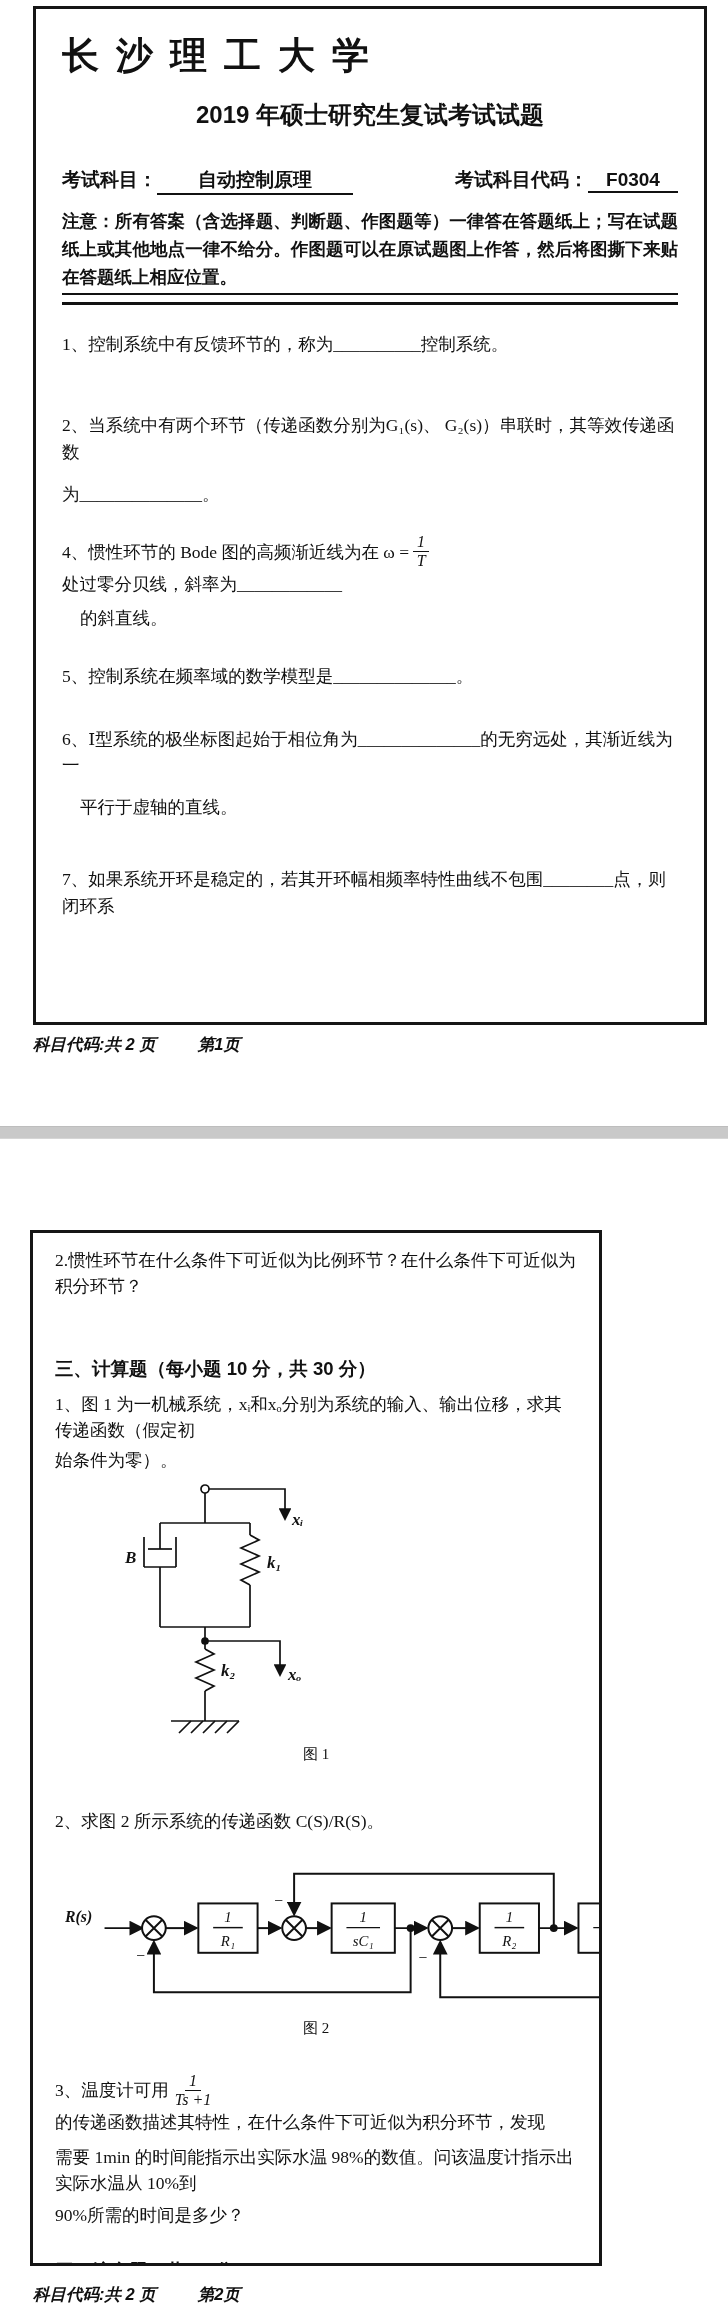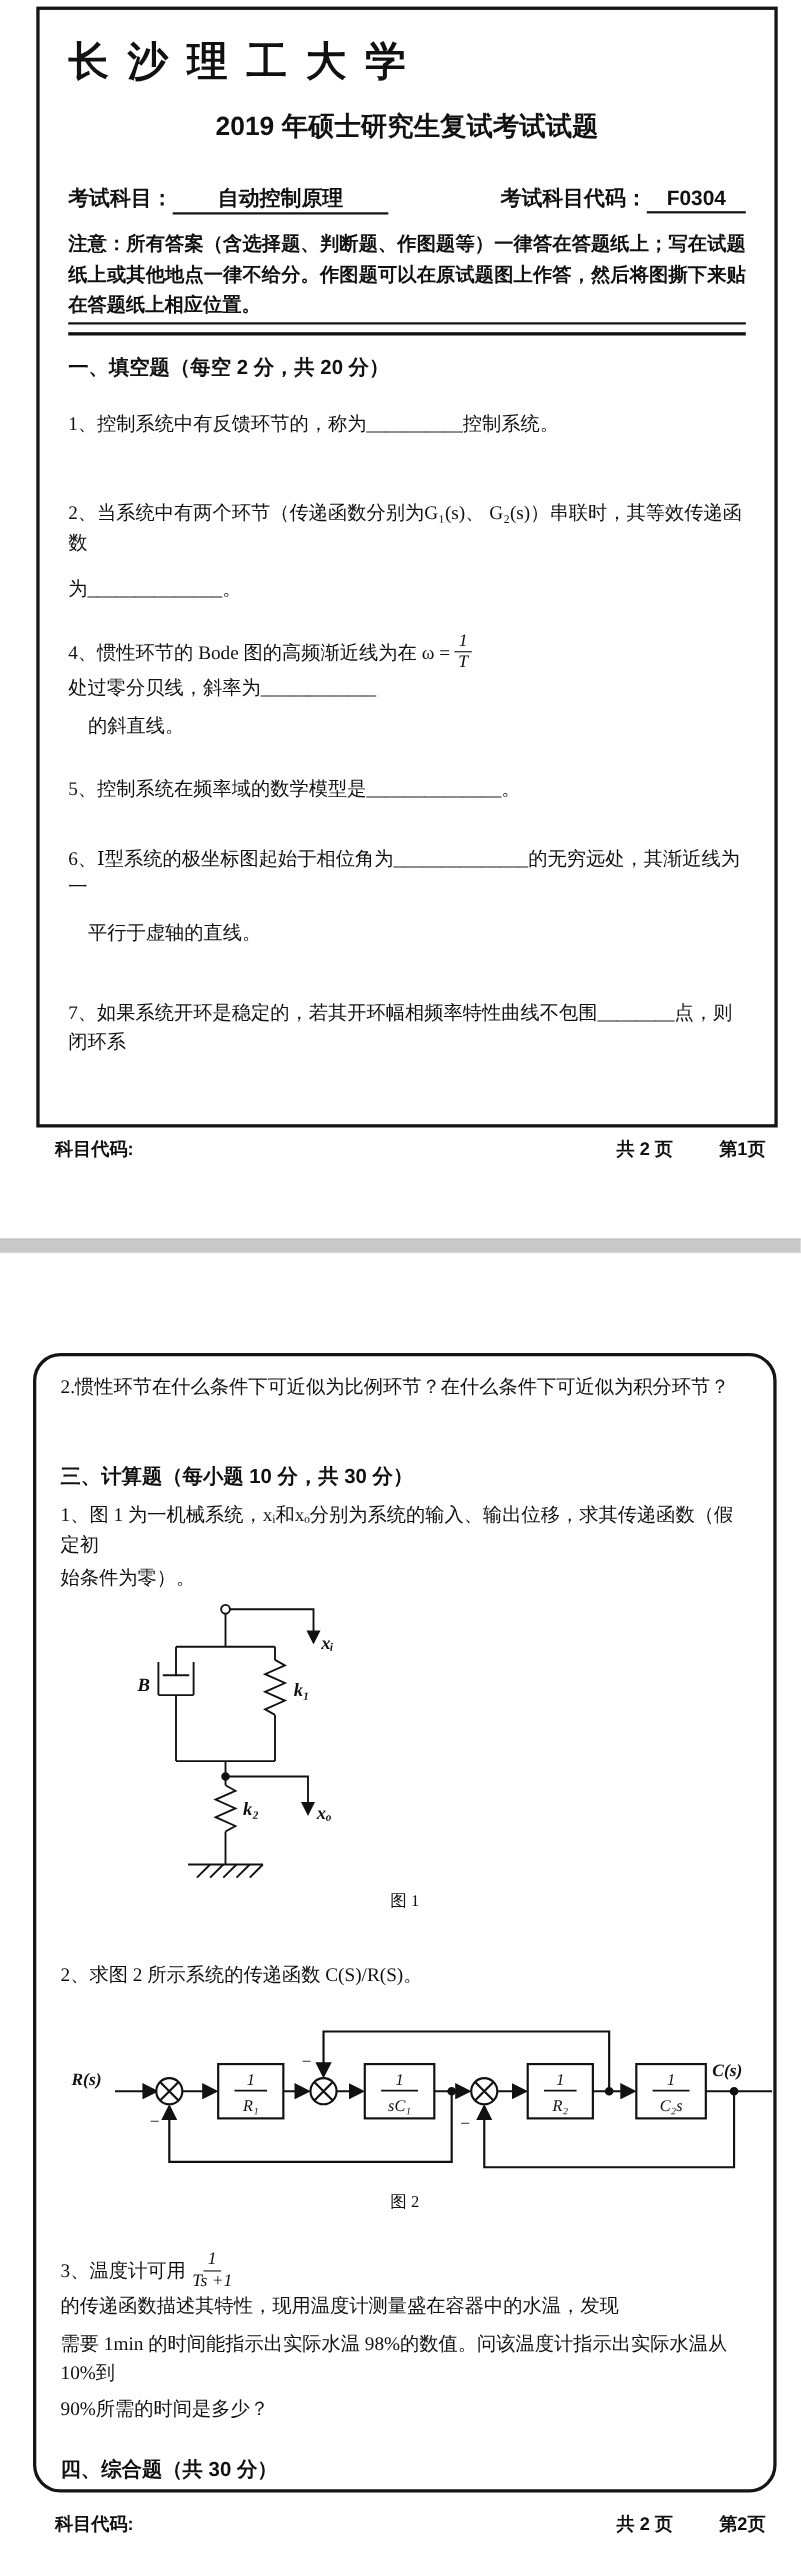--- a/index.html
+++ b/index.html
@@ -5,21 +5,21 @@
   html,body{margin:0;padding:0;}
   body{
     width:728px;height:2320px;position:relative;background:#ffffff;
     font-family:"Liberation Serif","DejaVu Serif",serif;color:#111;
   }
   .page-box{
     position:absolute;background:#fff;border:3px solid #151515;
     box-sizing:border-box;overflow:hidden;
   }
   #page1{left:33px;top:6px;width:674px;height:1019px;padding:0 26px;}
-  #page2{left:30px;top:1230px;width:676px;height:1036px;padding:0 22px;border-radius:25px;}
+  #page2{left:30px;top:1230px;width:572px;height:1036px;padding:0 22px;}
   .divider{position:absolute;left:0;top:1126px;width:728px;height:11px;background:#c9c9c9;
     border-top:1px solid #bdbdbd;border-bottom:1px solid #d6d6d6;}
   .title{margin-top:22px;text-align:left;font-weight:bold;font-size:37px;letter-spacing:17px;
     font-family:"Liberation Sans","DejaVu Sans",sans-serif;}
   .subtitle{margin-top:18px;text-align:center;font-weight:bold;font-size:24px;
     font-family:"Liberation Sans","DejaVu Sans",sans-serif;}
   .subject-row{margin-top:36px;display:flex;justify-content:space-between;align-items:baseline;
     font-weight:bold;font-size:19px;font-family:"Liberation Sans","DejaVu Sans",sans-serif;}
   .uline{display:inline-block;border-bottom:2px solid #111;text-align:center;font-weight:bold;}
   .subject-val{min-width:180px;padding:0 8px;}
@@ -32,22 +32,22 @@
     font-family:"Liberation Sans","DejaVu Sans",sans-serif;}
   .q{font-size:17.5px;line-height:1.5;}
   .indent{padding-left:18px;}
   .frac{display:inline-flex;flex-direction:column;align-items:center;vertical-align:middle;
     line-height:1.15;font-size:16px;margin:0 4px;font-style:italic;}
   .frac .num{border-bottom:1.5px solid #111;padding:0 4px;}
   .frac .den{padding:0 2px;}
   .qflex{display:flex;align-items:center;flex-wrap:wrap;}
   .figure-wrap{text-align:center;}
   .fig-caption{text-align:center;font-size:15px;margin-top:4px;}
-  .footer{position:absolute;left:50px;width:672px;display:flex;justify-content:space-between;
-    font-weight:bold;font-size:16.5px;font-family:"Liberation Sans","DejaVu Sans",sans-serif;}
+  .footer{position:absolute;left:33px;width:672px;display:flex;justify-content:flex-start;
+    font-weight:bold;font-size:16.5px;font-family:"Liberation Sans","DejaVu Sans",sans-serif;font-style:italic;}
   #footer1{top:1034px;}
   #footer2{top:2284px;}
   .footer .pageinfo{display:flex;gap:42px;padding-right:26px;}
   svg{display:block;}
   svg text{font-family:"Liberation Serif","DejaVu Serif",serif;}
   .svg-math{font-style:italic;font-weight:bold;}
 </style>
 </head>
 <body>
 
@@ -61,21 +61,20 @@
     </span>
     <span>
       <span>考试科目代码：</span><span class="uline code-val">F0304</span>
     </span>
   </div>
 
   <div class="notice">注意：所有答案（含选择题、判断题、作图题等）一律答在答题纸上；写在试题纸上或其他地点一律不给分。作图题可以在原试题图上作答，然后将图撕下来贴在答题纸上相应位置。</div>
   <div class="rule-thin"></div>
   <div class="rule-thick"></div>
 
-  <div class="sec-heading">一、填空题（每空 2 分，共 20 分）</div>
 
   <div class="q" style="margin-top:26px">1、控制系统中有反馈环节的，称为__________控制系统。</div>
 
   <div class="q" style="margin-top:55px">2、当系统中有两个环节（传递函数分别为G₁(s)、 G₂(s)）串联时，其等效传递函数</div>
   <div class="q" style="margin-top:16px">为______________。</div>
 
 
   <div class="q qflex" style="margin-top:26px">
     <span>4、惯性环节的 Bode 图的高频渐近线为在 ω =</span>
     <span class="frac">
@@ -228,21 +227,21 @@
     </svg>
   </div>
   <div class="fig-caption">图 2</div>
 
   <div class="q qflex" style="margin-top:34px">
     <span>3、温度计可用</span>
     <span class="frac">
       <span class="num">1</span>
       <span class="den">Ts +1</span>
     </span>
-    <span>的传递函数描述其特性，现用温度计测量盛在容器中的水温，发现</span>
+    <span>的传递函数描述其特性，在什么条件下可近似为积分环节，发现</span>
   </div>
   <div class="q" style="margin-top:8px">需要 1min 的时间能指示出实际水温 98%的数值。问该温度计指示出实际水温从 10%到</div>
   <div class="q" style="margin-top:6px">90%所需的时间是多少？</div>
 
   <div class="sec-heading" style="margin-top:30px">四、综合题（共 30 分）</div>
 
 </div>
 
 <div class="footer" id="footer2">
   <span>科目代码:</span>

